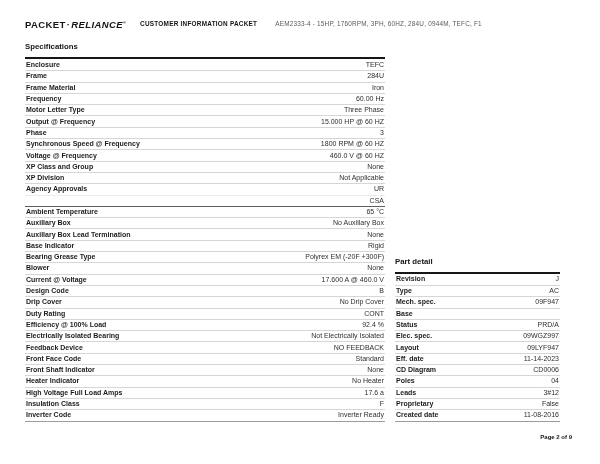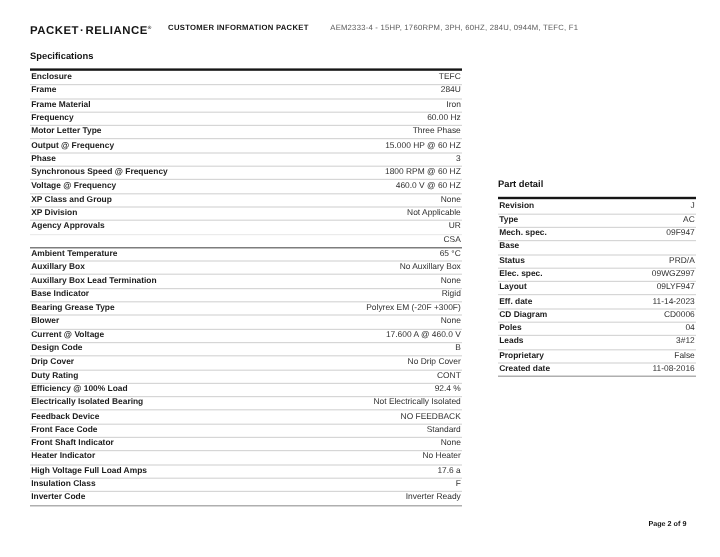--- a/index.html
+++ b/index.html
@@ -4,28 +4,28 @@
 <style>
   html,body{margin:0;padding:0;background:#ffffff;}
   .page{
     position:relative;width:600px;height:464px;background:#ffffff;overflow:hidden;
     font-family:"Liberation Sans",sans-serif;color:#1c1c1c;
   }
   
   .hdr{position:absolute;top:18px;left:25px;display:flex;align-items:flex-start;white-space:nowrap;}
   .logo{font-size:9.5px;font-weight:bold;letter-spacing:.4px;color:#141414;line-height:10px;}
   .logo .sep{margin:0 1px;}
-  .logo .sec{}
+  .logo .sec{font-style:italic;}
   .logo .mark{font-size:4px;vertical-align:super;letter-spacing:0;}
   .doc-title{margin-left:14px;margin-top:1.5px;font-size:6.4px;font-weight:bold;letter-spacing:.25px;color:#141414;line-height:8px;}
   .doc-subtitle{margin-left:18px;margin-top:1.5px;font-size:6.4px;color:#5a5a5a;letter-spacing:.2px;line-height:8px;}
   
-  .columns{position:absolute;top:43px;left:25px;display:flex;align-items:center;}
+  .columns{position:absolute;top:43px;left:25px;display:flex;align-items:flex-end;}
   .col-left{width:360px;}
-  .col-right{width:165px;margin-left:30px;}
+  .col-right{width:165px;margin-left:10px;}
   .sec-title{margin:0 0 6px 0;font-size:7.8px;font-weight:bold;color:#141414;line-height:8px;}
   
   .spec-table{border-top:2px solid #161616;border-bottom:1px solid #9c9c9c;}
   .trow{display:flex;justify-content:space-between;align-items:center;height:11.31px;
         border-top:1px solid #d6d6d6;padding:0 1px;box-sizing:border-box;}
   .trow:first-child{border-top:none;}
   .trow.div-light{border-top-color:#ebebeb;}
   .trow.div-dark{border-top-color:#5e5e5e;}
   .tlabel{font-size:7px;font-weight:bold;color:#1c1c1c;line-height:8px;}
   .tvalue{font-size:7px;color:#2e2e2e;text-align:right;line-height:8px;}

